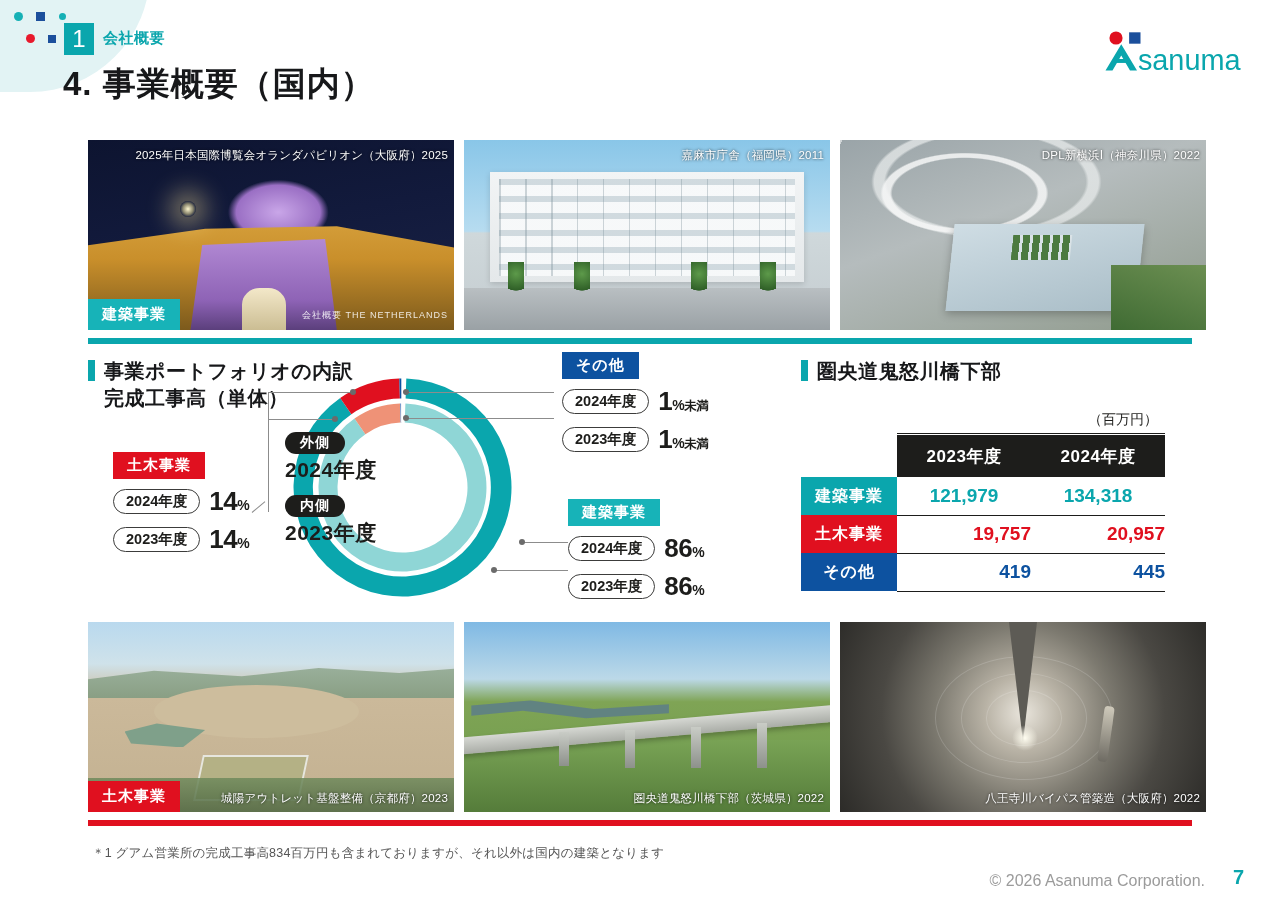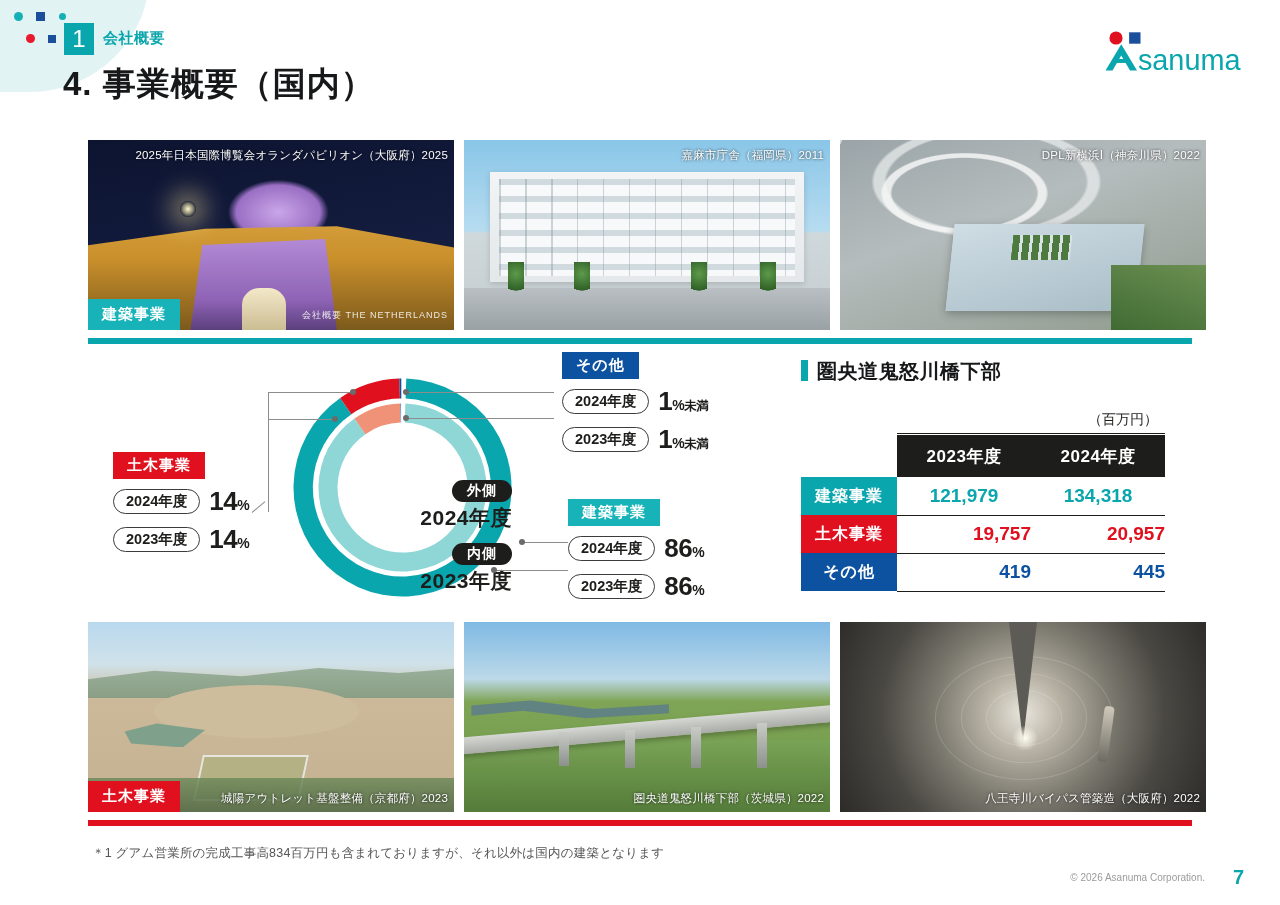--- a/index.html
+++ b/index.html
@@ -154,21 +154,21 @@
   }
   .p-tun-glow{position:absolute;left:47%;top:54%;width:26px;height:26px;border-radius:50%;background:radial-gradient(circle,#fffdf0,rgba(255,250,220,0) 70%);}
   .p-tun-tool{position:absolute;right:26%;top:44%;width:10px;height:56px;background:linear-gradient(180deg,#cfcabb,#6e6b63);border-radius:4px;transform:rotate(8deg);}
 
   
   .hdr-bar{display:inline-block;width:7px;height:21px;background:#0aa6ad;vertical-align:-3px;margin-right:9px;}
   .sec-head{position:absolute;font-size:20px;font-weight:700;color:#17181a;letter-spacing:.5px;}
 
   .chart-wrap{position:absolute;left:285px;top:370px;width:235px;height:235px;}
   .donut{position:absolute;inset:0;}
-  .center-lab{position:absolute;left:0;right:8px;text-align:right;margin-top:48px;}
+  .center-lab{position:absolute;left:0;right:0;text-align:left;}
   .pill{
     display:inline-block;background:#1d1d1b;color:#fff;border-radius:11px;
     padding:2px 15px;font-size:14px;font-weight:700;letter-spacing:1px;
   }
   .center-year{font-size:21px;font-weight:700;color:#1d1d1b;margin-top:2px;letter-spacing:.5px;}
 
   
   .lg{position:absolute;}
   .lg-title{
     display:inline-block;color:#fff;font-size:15px;font-weight:700;
@@ -214,21 +214,21 @@
     height:32px;text-align:center;font-weight:700;font-size:19px;
     background:#fff;border-bottom:1.4px solid #1d1d1b;
   }
   .cell.arch{color:#0aa6ad;}
   .cell.civil{color:#e0101f;text-align:right;}
   .cell.other{color:#0d52a0;text-align:right;}
   .tbl-topline{position:absolute;background:#1d1d1b;height:1.4px;}
 
   
   .footnote{position:absolute;left:92px;top:845px;font-size:12.5px;color:#555;letter-spacing:.2px;}
-  .copyright{position:absolute;right:75px;top:872px;font-size:10px;color:#9b9b9b;}
+  .copyright{position:absolute;right:75px;top:872px;font-size:16px;color:#9b9b9b;}
   .pageno{position:absolute;right:36px;top:866px;font-size:20px;font-weight:700;color:#0aa6ad;}
 </style>
 </head>
 <body>
 
 <div class="slide">
 
   <div class="blob"></div>
   <div class="dots">
     <span class="dot d1"></span>
@@ -278,20 +278,24 @@
     <div class="photo p-logistics">
       <div class="p-log-road"></div>
       <div class="p-log-bld"></div>
       <div class="p-log-roof"></div>
       <div class="p-log-green"></div>
       <div class="cap">DPL新横浜Ⅰ（神奈川県）2022</div>
     </div>
   </div>
   <div class="divider teal" style="top:338px;width:1104px;"></div>
 
+  <div class="sec-head" style="left:88px;top:358px;line-height:1.35;">
+    <span class="hdr-bar"></span><span>事業ポートフォリオの内訳</span><br>
+    <span style="margin-left:16px;">完成工事高（単体）</span>
+  </div>
 
   <div class="chart-wrap">
     <svg class="donut" viewBox="0 0 235 235">
 
       <g transform="translate(117.5,117.5)">
 
         <path fill="#0aa6ad" d="M 3.8 -108.9 A 109 109 0 1 1 -62.3 -89.4 L -51.1 -73.3 A 89 89 0 1 0 3.1 -88.9 Z"></path>
 
         <path fill="#e0101f" d="M -62.3 -89.4 A 109 109 0 0 1 -3.2 -108.9 L -2.6 -88.9 A 89 89 0 0 0 -51.1 -73.3 Z"></path>
 

